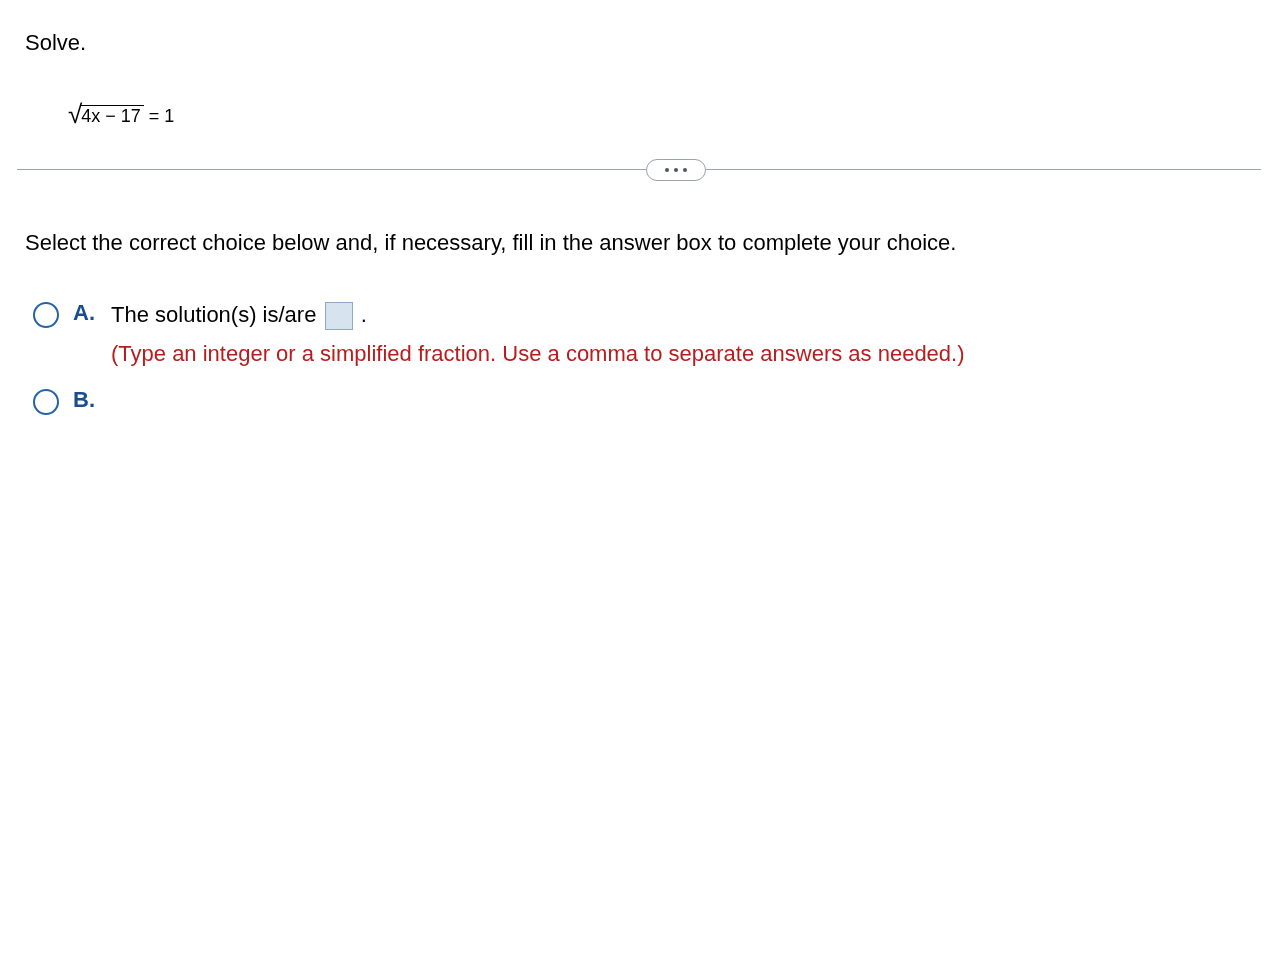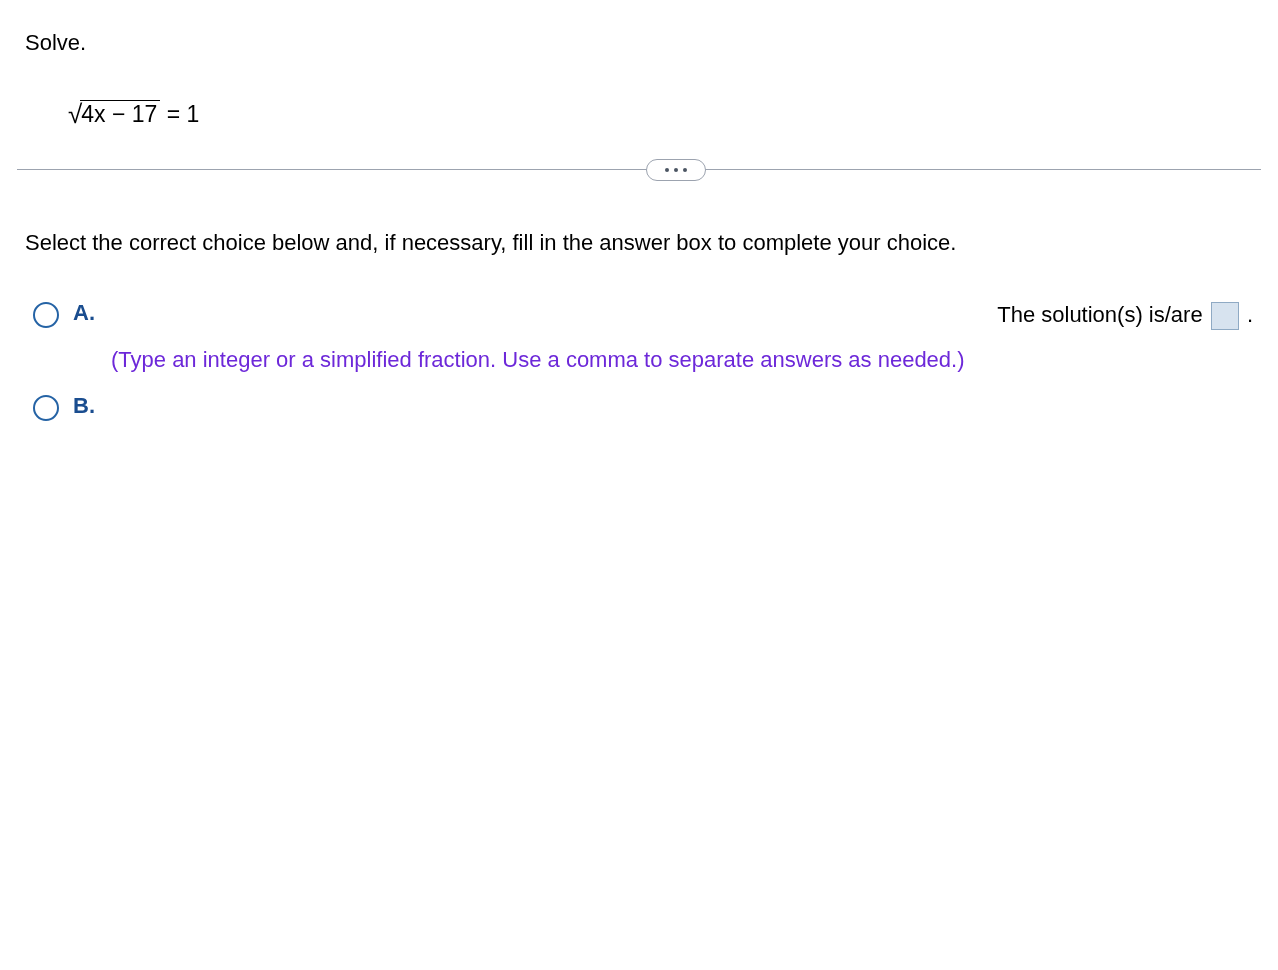--- a/index.html
+++ b/index.html
@@ -9,21 +9,21 @@
       margin: 0;
       padding: 30px 25px;
       background: #fff;
     }
     .prompt-title {
       margin-bottom: 42px;
     }
     .equation {
       margin-left: 40px;
       margin-bottom: 40px;
-      font-size: 23px;
+      font-size: 18px;
       white-space: nowrap;
     }
     .sqrt {
       display: inline-block;
       position: relative;
       padding-left: 3px;
     }
     .sqrt::before {
       content: "√";
       font-size: 26px;
@@ -102,26 +102,25 @@
       display: inline-block;
       width: 26px;
       height: 26px;
       background: #d7e3ef;
       border: 1px solid #8faac4;
       vertical-align: middle;
       margin: 0 2px;
       cursor: text;
     }
     .hint {
-      color: #6d28d9;
-      margin-top: 16px;
+      color: #b91c1c;
+      margin-top: 10px;
     }
     .line1 {
       line-height: 1.4;
-      text-align: right;
     }
   </style>
 </head>
 <body>
 
 <div class="prompt-title">Solve.</div>
 
 <div class="equation">
   <span class="sqrt"><span class="radicand">4x − 17</span></span><span> = 1</span>
 </div>

